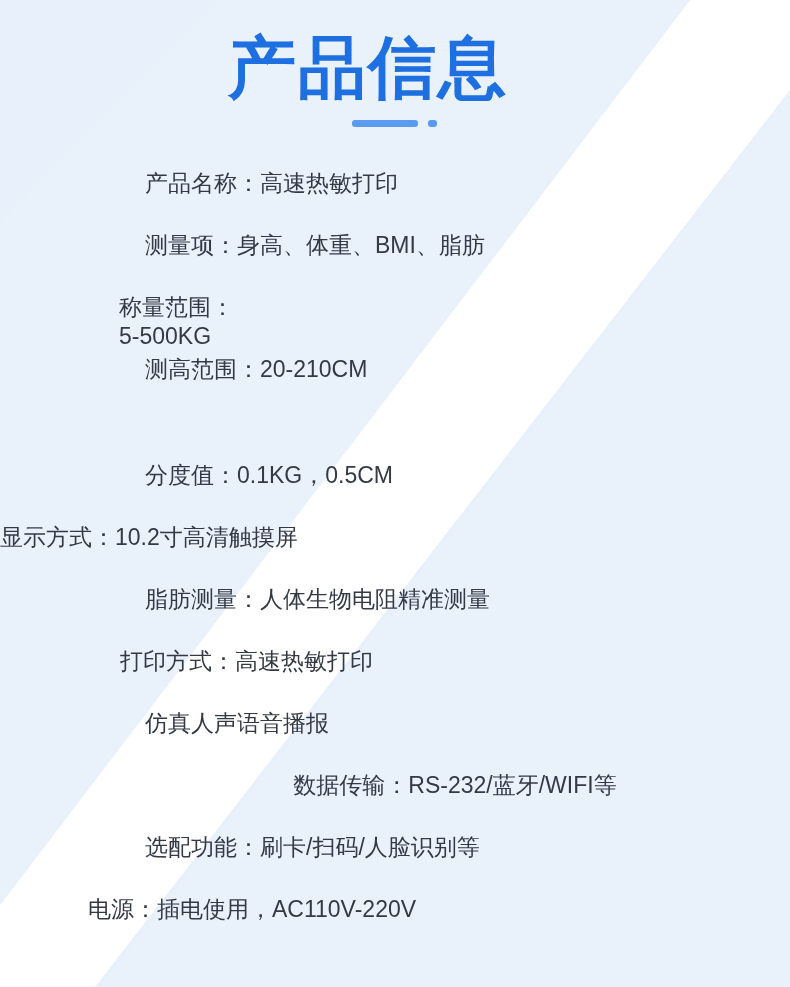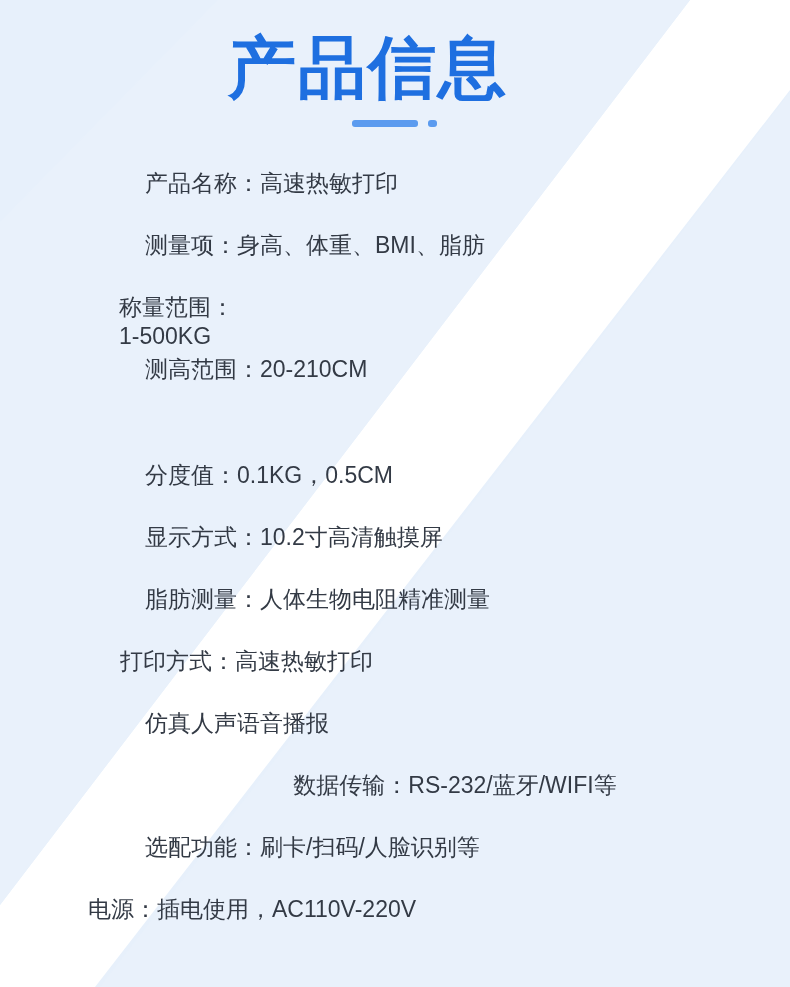--- a/index.html
+++ b/index.html
@@ -126,31 +126,31 @@
       <div class="spec-row" style="padding-left: 145px;">
         <span class="spec-label">产品名称：</span>
         <span class="spec-value">高速热敏打印</span>
       </div>
       <div class="spec-row" style="padding-left: 145px;">
         <span class="spec-label">测量项：</span>
         <span class="spec-value">身高、体重、BMI、脂肪</span>
       </div>
       <div class="spec-row" style="padding-left: 119px; flex-direction: column;">
         <span class="spec-label">称量范围：</span>
-        <span class="spec-value">1-500KG</span>
+        <span class="spec-value">5-500KG</span>
       </div>
       <div class="spec-row" style="padding-left: 145px;">
         <span class="spec-label">测高范围：</span>
         <span class="spec-value">20-210CM</span>
       </div>
       <div class="spec-row" style="padding-left: 145px; margin-top: 44px;">
         <span class="spec-label">分度值：</span>
         <span class="spec-value">0.1KG，0.5CM</span>
       </div>
-      <div class="spec-row" style="padding-left: 145px;">
+      <div class="spec-row" style="">
         <span class="spec-label">显示方式：</span>
         <span class="spec-value">10.2寸高清触摸屏</span>
       </div>
       <div class="spec-row" style="padding-left: 145px;">
         <span class="spec-label">脂肪测量：</span>
         <span class="spec-value">人体生物电阻精准测量</span>
       </div>
       <div class="spec-row" style="padding-left: 120px;">
         <span class="spec-label">打印方式：</span>
         <span class="spec-value">高速热敏打印</span>

